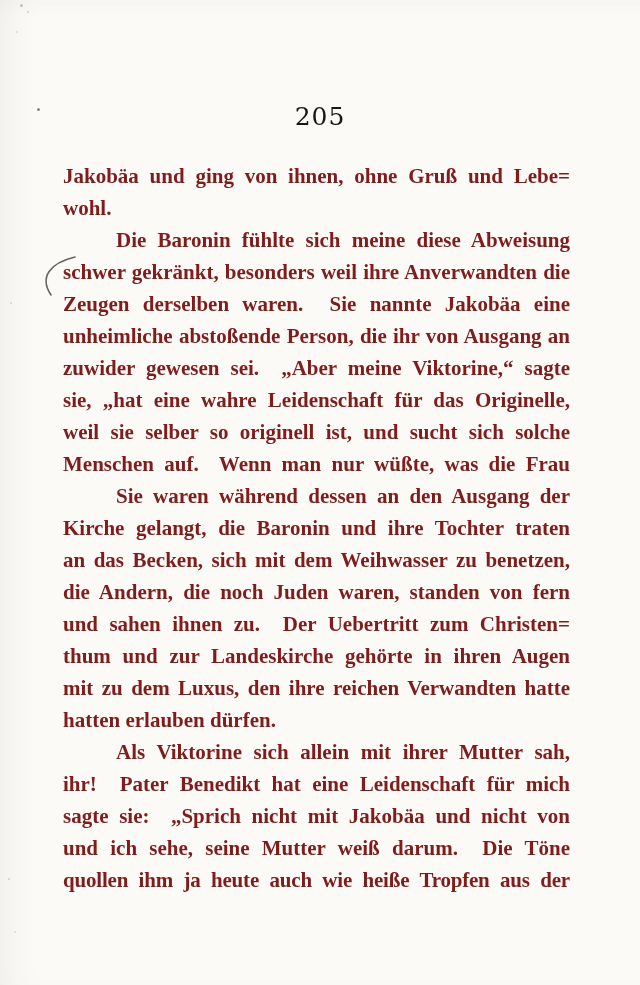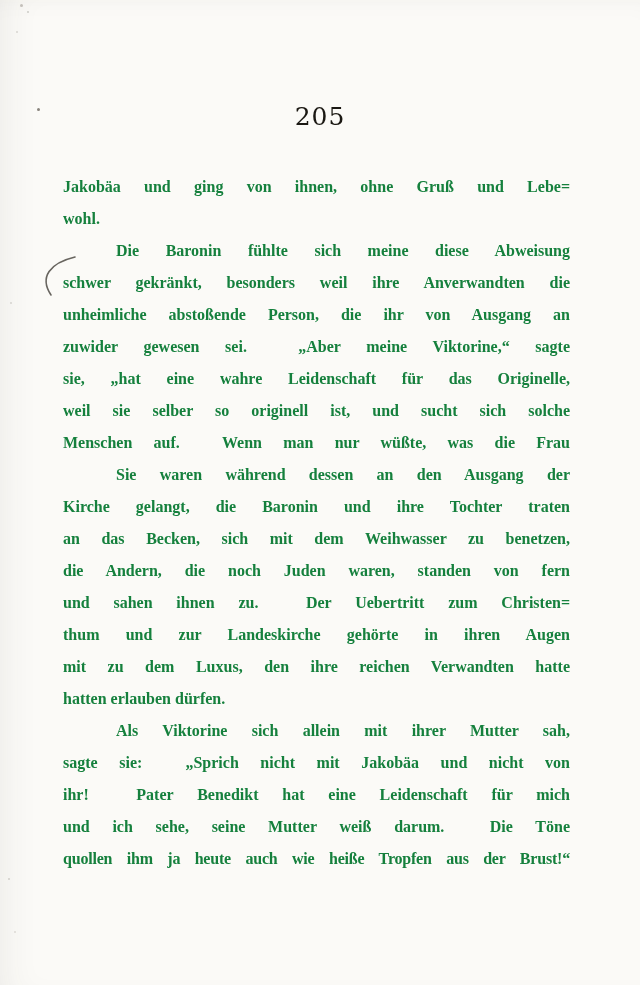--- a/index.html
+++ b/index.html
@@ -20,24 +20,24 @@
     width: 100%;
     text-align: center;
     font-family: "DejaVu Serif", "Liberation Serif", serif;
     font-size: 25px;
     letter-spacing: 1px;
     color: #1b1813;
   }
   .text-block {
     position: absolute;
     left: 63px;
-    top: 171px;
+    top: 160px;
     width: 507px;
-    color: #15803d;
-    font-size: 16px;
+    color: #7f1d1d;
+    font-size: 21px;
     font-weight: bold;
   }
   .paragraph { margin: 0; }
   .line {
     line-height: 32px;
     height: 32px;
     text-align: justify;
     text-align-last: justify;
     white-space: pre-wrap;
     overflow: hidden;
@@ -90,38 +90,39 @@
   </svg>
 
   <div class="text-block">
       <div class="paragraph">
         <div class="line">Jakobäa und ging von ihnen, ohne Gruß und Lebe=</div>
         <div class="line para-end">wohl.</div>
       </div>
       <div class="paragraph indented">
         <div class="line">Die Baronin fühlte sich meine diese Abweisung</div>
         <div class="line">schwer gekränkt, besonders weil ihre Anverwandten die</div>
+        <div class="line">Zeugen derselben waren.  Sie nannte Jakobäa eine</div>
         <div class="line">unheimliche abstoßende Person, die ihr von Ausgang an</div>
         <div class="line">zuwider gewesen sei.  „Aber meine Viktorine,“ sagte</div>
         <div class="line">sie, „hat eine wahre Leidenschaft für das Originelle,</div>
         <div class="line">weil sie selber so originell ist, und sucht sich solche</div>
         <div class="line">Menschen auf.  Wenn man nur wüßte, was die Frau</div>
       </div>
       <div class="paragraph indented">
         <div class="line">Sie waren während dessen an den Ausgang der</div>
         <div class="line">Kirche gelangt, die Baronin und ihre Tochter traten</div>
         <div class="line">an das Becken, sich mit dem Weihwasser zu benetzen,</div>
         <div class="line">die Andern, die noch Juden waren, standen von fern</div>
         <div class="line">und sahen ihnen zu.  Der Uebertritt zum Christen=</div>
         <div class="line">thum und zur Landeskirche gehörte in ihren Augen</div>
         <div class="line">mit zu dem Luxus, den ihre reichen Verwandten hatte</div>
         <div class="line para-end">hatten erlauben dürfen.</div>
       </div>
       <div class="paragraph indented">
         <div class="line">Als Viktorine sich allein mit ihrer Mutter sah,</div>
+        <div class="line">ihr!  Pater Benedikt hat eine Leidenschaft für mich</div>
         <div class="line">sagte sie:  „Sprich nicht mit Jakobäa und nicht von</div>
-        <div class="line">ihr!  Pater Benedikt hat eine Leidenschaft für mich</div>
         <div class="line">und ich sehe, seine Mutter weiß darum.  Die Töne</div>
         <div class="line para-end">quollen ihm ja heute auch wie heiße Tropfen aus der Brust!“</div>
       </div>
     </div>
 
 </div>
 
 </body></html>

